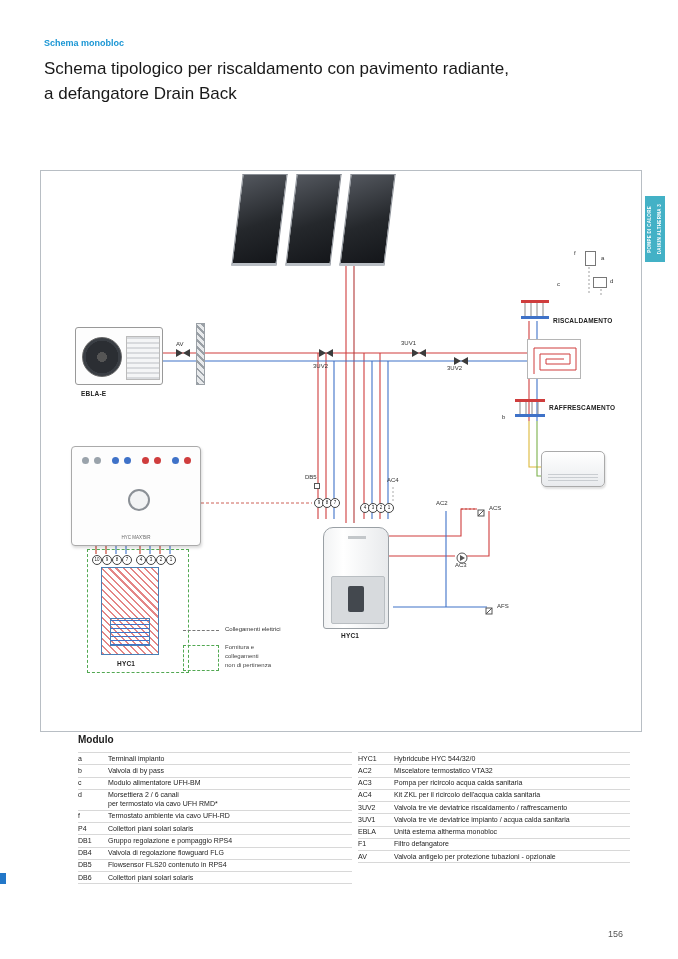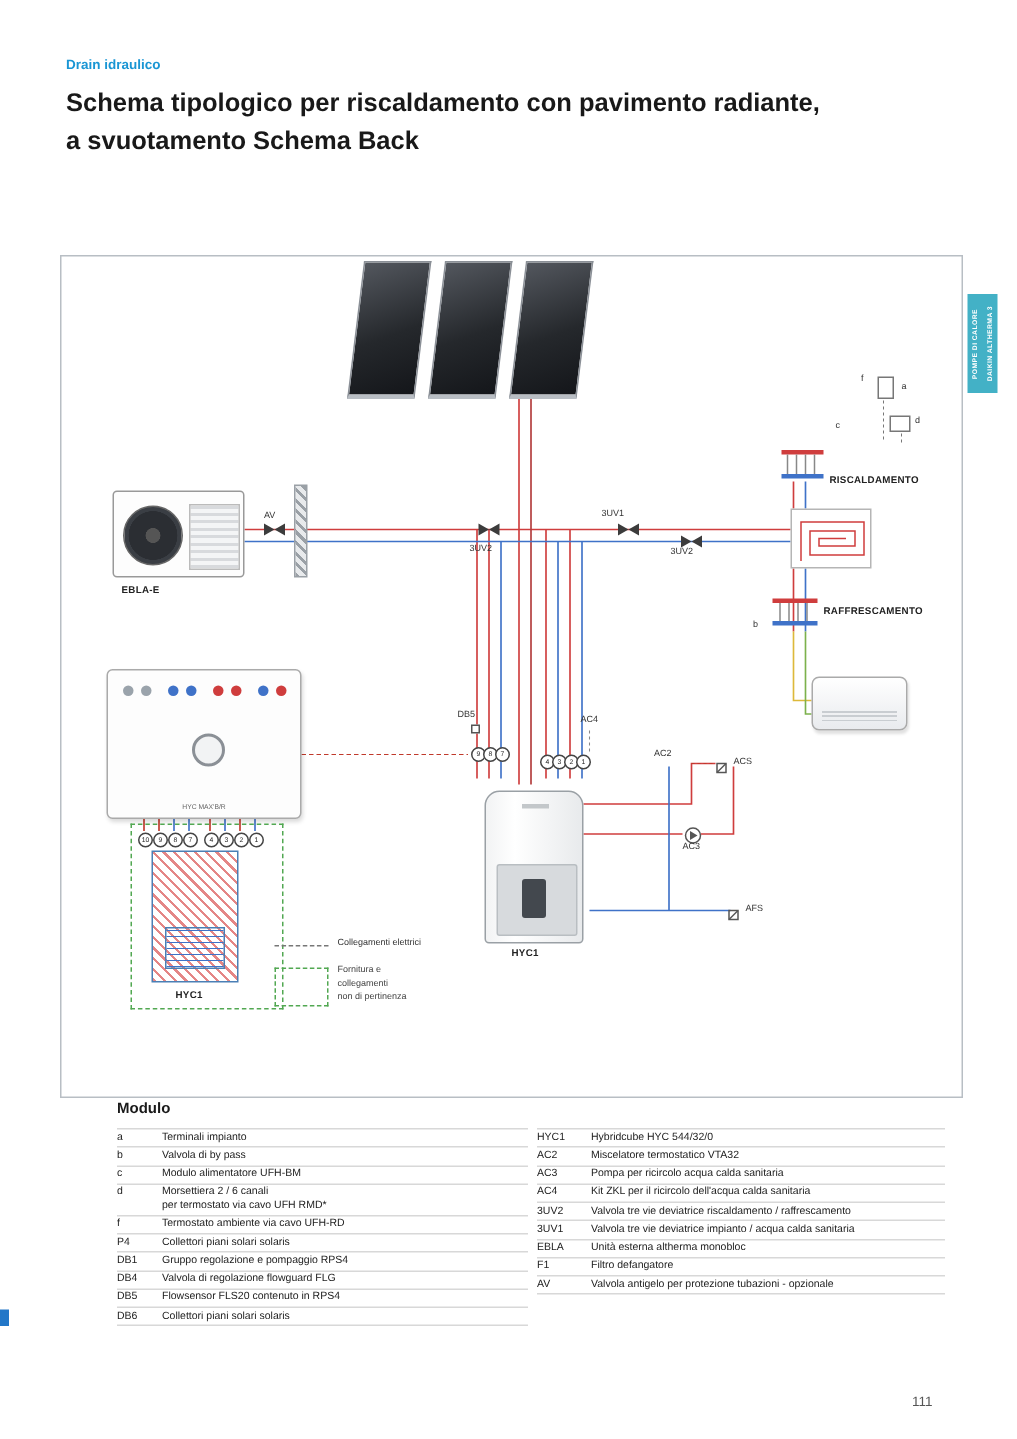--- a/index.html
+++ b/index.html
@@ -2,21 +2,21 @@
 <html><head>
 <meta charset="utf-8">
 <style>
   html,body{margin:0;padding:0;}
   body{
     width:678px;height:959px;background:#ffffff;position:relative;overflow:hidden;
     font-family:"Liberation Sans", sans-serif;color:#1a1a1a;
   }
   
   #eyebrow{position:absolute;left:44px;top:38px;font-size:9px;font-weight:600;color:#1a96d4;}
-  #page-title{position:absolute;left:44px;top:56px;margin:0;font-size:17px;line-height:25px;font-weight:700;color:#191919;}
+  #page-title{position:absolute;left:44px;top:56px;margin:0;font-size:17px;line-height:25px;font-weight:400;color:#191919;}
   #page-title span{display:block;}
   
   #diagram{position:absolute;left:40px;top:170px;width:600px;height:560px;border:1px solid #b8bec4;background:#fff;}
   #diagram svg.pipes{position:absolute;left:0;top:0;z-index:1;}
   .comp{position:absolute;z-index:2;box-sizing:border-box;}
   .dlabel{position:absolute;font-size:6px;color:#333;white-space:nowrap;z-index:5;}
   .dlabel.big{font-size:6.5px;font-weight:600;letter-spacing:.2px;color:#222;}
   .dlabel.pre{white-space:pre-line;line-height:1.5;color:#444;}
   .circ{position:absolute;width:8px;height:8px;border:1px solid #444;border-radius:50%;
         background:#fff;font-size:4.5px;line-height:8px;text-align:center;color:#222;z-index:6;}
@@ -33,24 +33,24 @@
   #page-number{position:absolute;left:608px;top:929px;font-size:9px;color:#555;}
   #side-tab{position:absolute;left:645px;top:196px;width:20px;height:66px;background:#43b1c6;
             display:flex;justify-content:center;align-items:center;gap:1px;}
   #side-tab span{writing-mode:vertical-rl;transform:rotate(180deg);font-size:4.5px;font-weight:700;
                  color:#fff;letter-spacing:.3px;line-height:1.9;}
   #edge-mark{position:absolute;left:0;top:873px;width:6px;height:11px;background:#2277c8;}
 </style>
 </head>
 <body>
 
-<div id="eyebrow">Drain idraulico</div>
+<div id="eyebrow">Schema monobloc</div>
 <h1 id="page-title">
   <span>Schema tipologico per riscaldamento con pavimento radiante,</span>
-  <span>a svuotamento Schema Back</span>
+  <span>a defangatore Drain Back</span>
 </h1>
 
 <div id="side-tab">
   <span>POMPE DI CALORE</span>
   <span>DAIKIN ALTHERMA 3</span>
 </div>
 
 <div id="diagram">
 
   <svg class="pipes" width="600" height="560" viewBox="0 0 600 560">
@@ -326,13 +326,13 @@
       <span class="lcode">F1</span>
       <span class="ldesc">Filtro defangatore</span>
     </div>
   <div class="lrow">
       <span class="lcode">AV</span>
       <span class="ldesc">Valvola antigelo per protezione tubazioni - opzionale</span>
     </div>
 </div>
 
 <div id="edge-mark"></div>
-<div id="page-number">111</div>
+<div id="page-number">156</div>
 
 </body></html>

